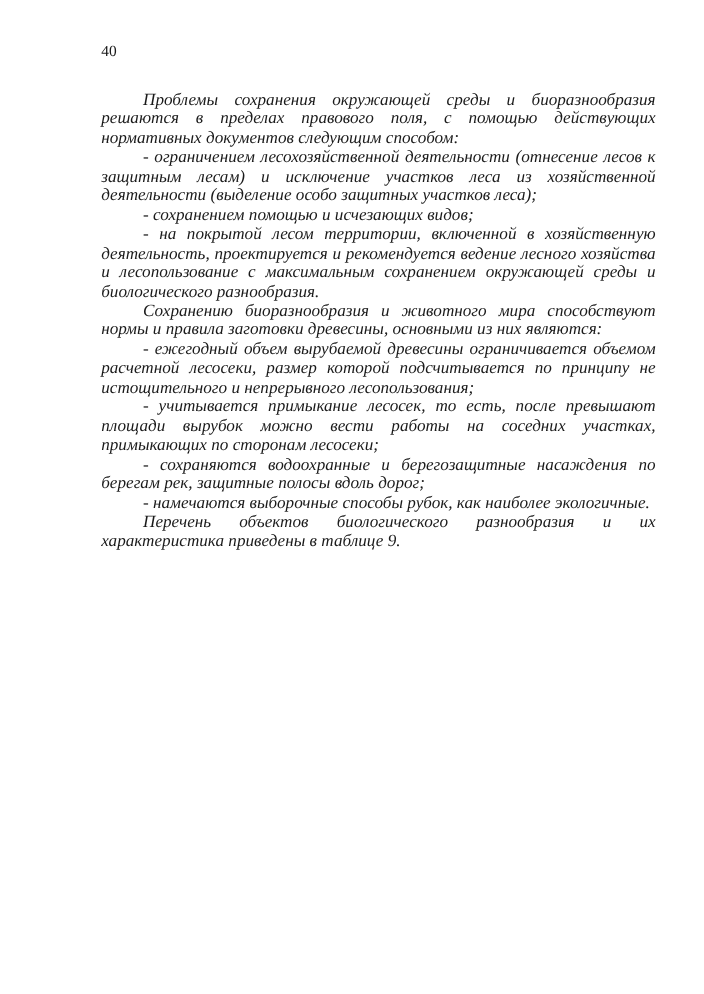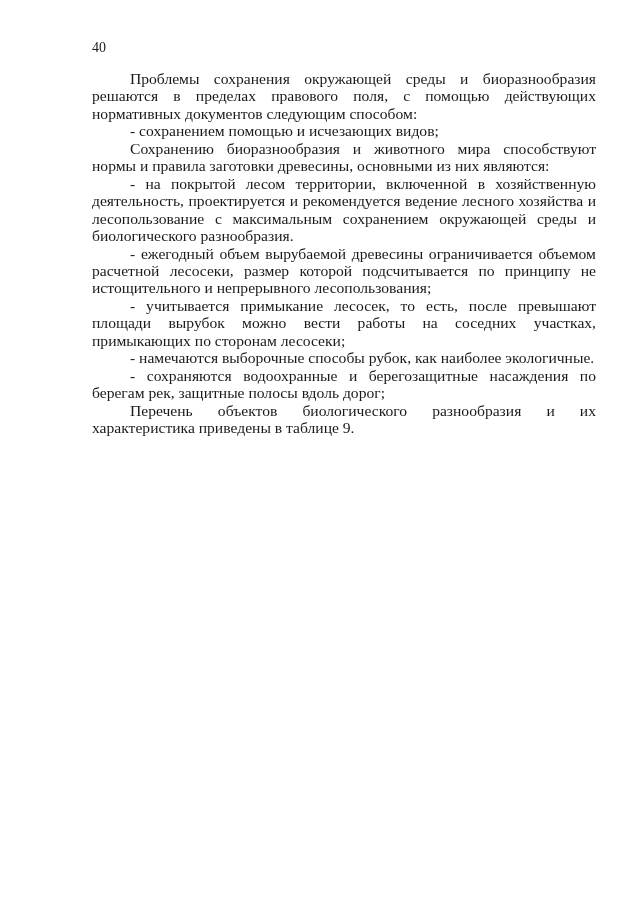--- a/index.html
+++ b/index.html
@@ -1,30 +1,31 @@
 <!DOCTYPE html>
 <html><head>
 <meta charset="utf-8">
 <style>
   html, body { margin:0; padding:0; background:#ffffff; }
   body { width:640px; height:904px; position:relative; overflow:hidden;
          font-family:"Liberation Serif", "DejaVu Serif", serif; color:#1a1a1a; }
   .page-number { position:absolute; left:92px; top:40px; font-size:14px; line-height:16px; }
-  .content { position:absolute; left:92px; top:70px; width:504px;
-             font-size:15.6px; line-height:17.45px; }
+  .content { position:absolute; left:92px; top:82px; width:504px;
+             font-size:15.6px; line-height:17.45px;font-style:italic; }
   .content p { margin:0; text-align:justify; text-indent:38px; }
 </style>
 </head>
 <body>
 
 <div class="page-number">40</div>
 
 <div class="content">
   <p>Проблемы сохранения окружающей среды и биоразнообразия решаются в пределах правового поля, с помощью действующих нормативных документов следующим способом:</p>
+  <p>- ограничением лесохозяйственной деятельности (отнесение лесов к защитным лесам) и исключение участков леса из хозяйственной деятельности (выделение особо защитных участков леса);</p>
   <p>- сохранением помощью и исчезающих видов;</p>
+  <p>- на покрытой лесом территории, включенной в хозяйственную деятельность, проектируется и рекомендуется ведение лесного хозяйства и лесопользование с максимальным сохранением окружающей среды и биологического разнообразия.</p>
   <p>Сохранению биоразнообразия и животного мира способствуют нормы и правила заготовки древесины, основными из них являются:</p>
-  <p>- на покрытой лесом территории, включенной в хозяйственную деятельность, проектируется и рекомендуется ведение лесного хозяйства и лесопользование с максимальным сохранением окружающей среды и биологического разнообразия.</p>
   <p>- ежегодный объем вырубаемой древесины ограничивается объемом расчетной лесосеки, размер которой подсчитывается по принципу не истощительного и непрерывного лесопользования;</p>
   <p>- учитывается примыкание лесосек, то есть, после превышают площади вырубок можно вести работы на соседних участках, примыкающих по сторонам лесосеки;</p>
+  <p>- сохраняются водоохранные и берегозащитные насаждения по берегам рек, защитные полосы вдоль дорог;</p>
   <p>- намечаются выборочные способы рубок, как наиболее экологичные.</p>
-  <p>- сохраняются водоохранные и берегозащитные насаждения по берегам рек, защитные полосы вдоль дорог;</p>
   <p>Перечень объектов биологического разнообразия и их характеристика приведены в таблице 9.</p>
 </div>
 
 </body></html>

